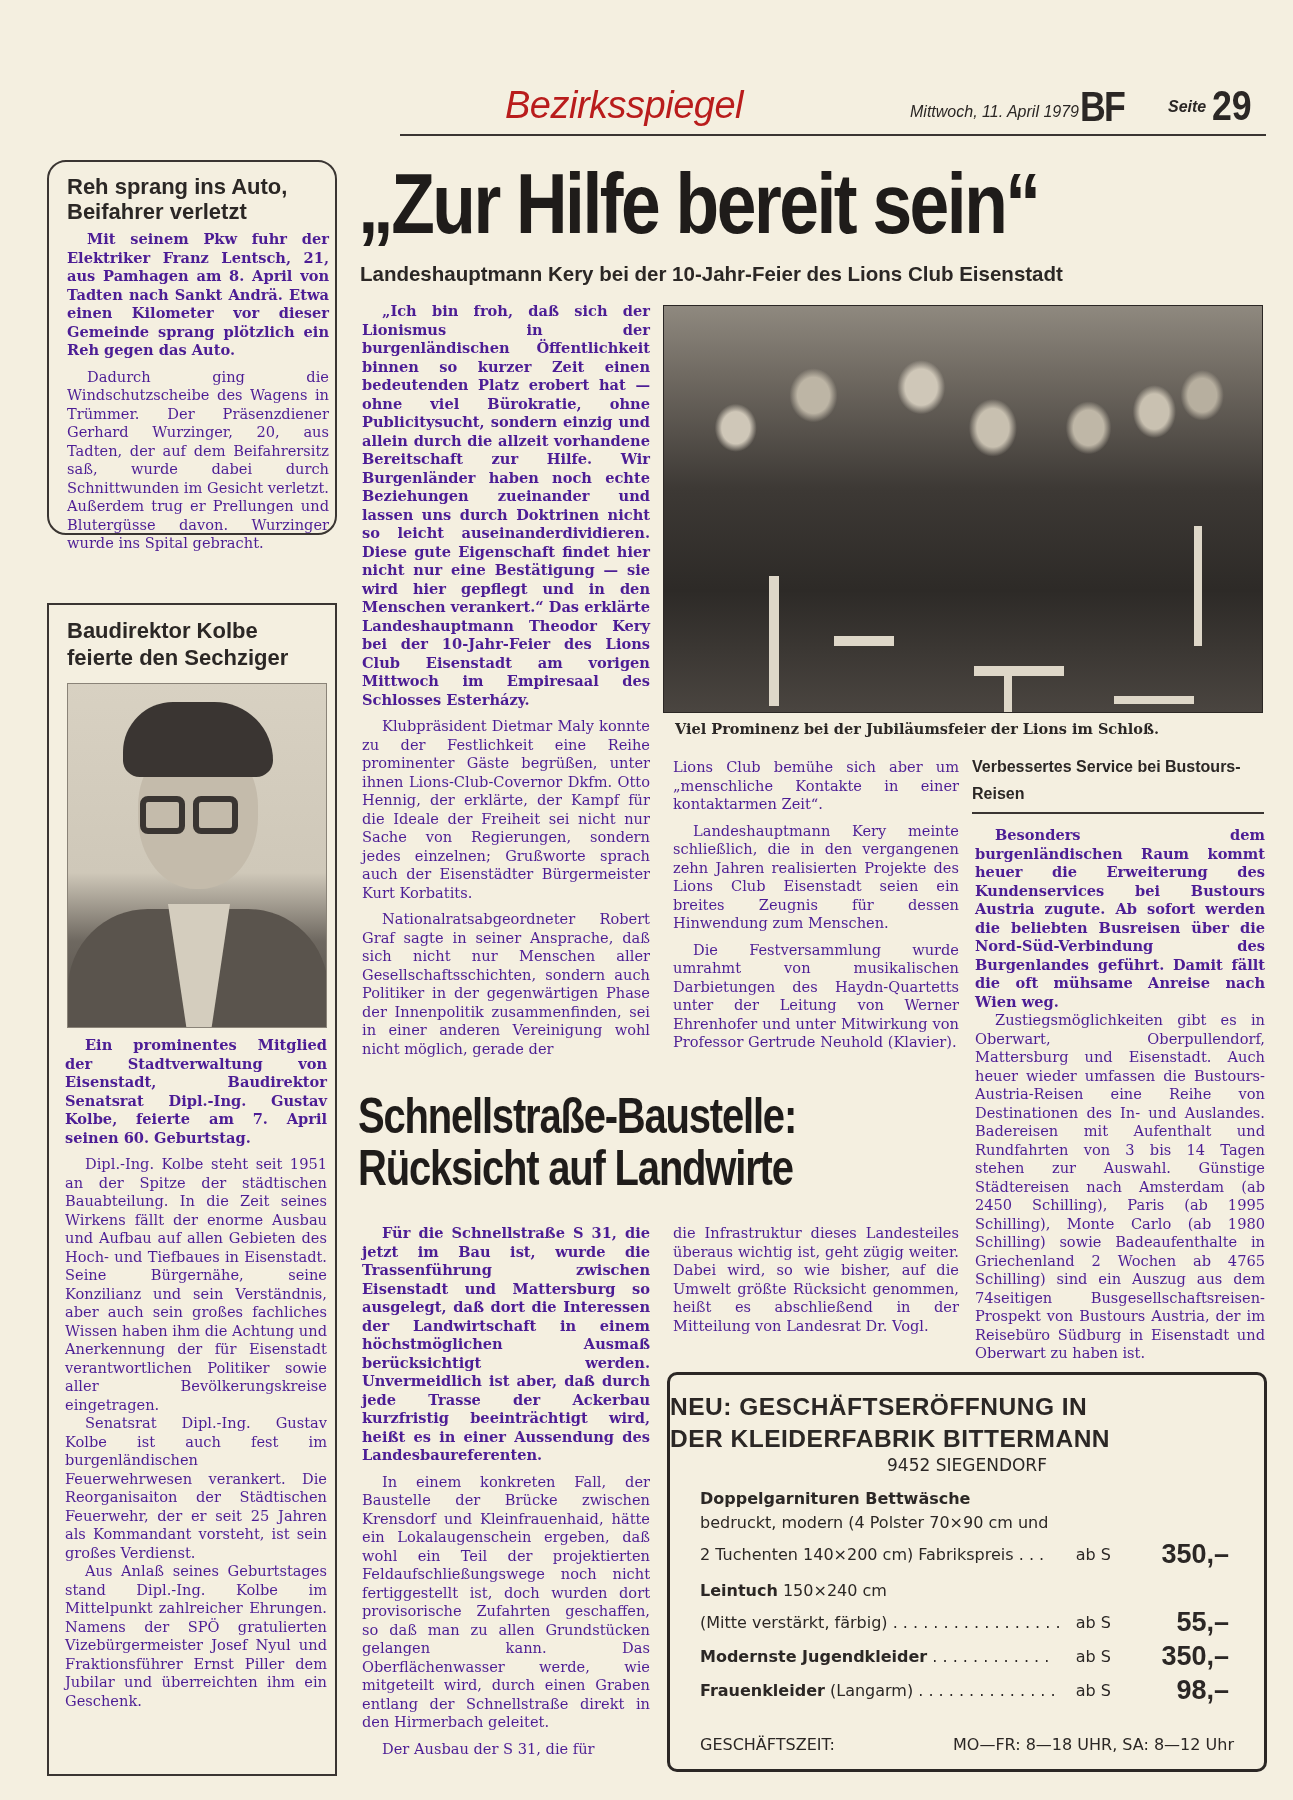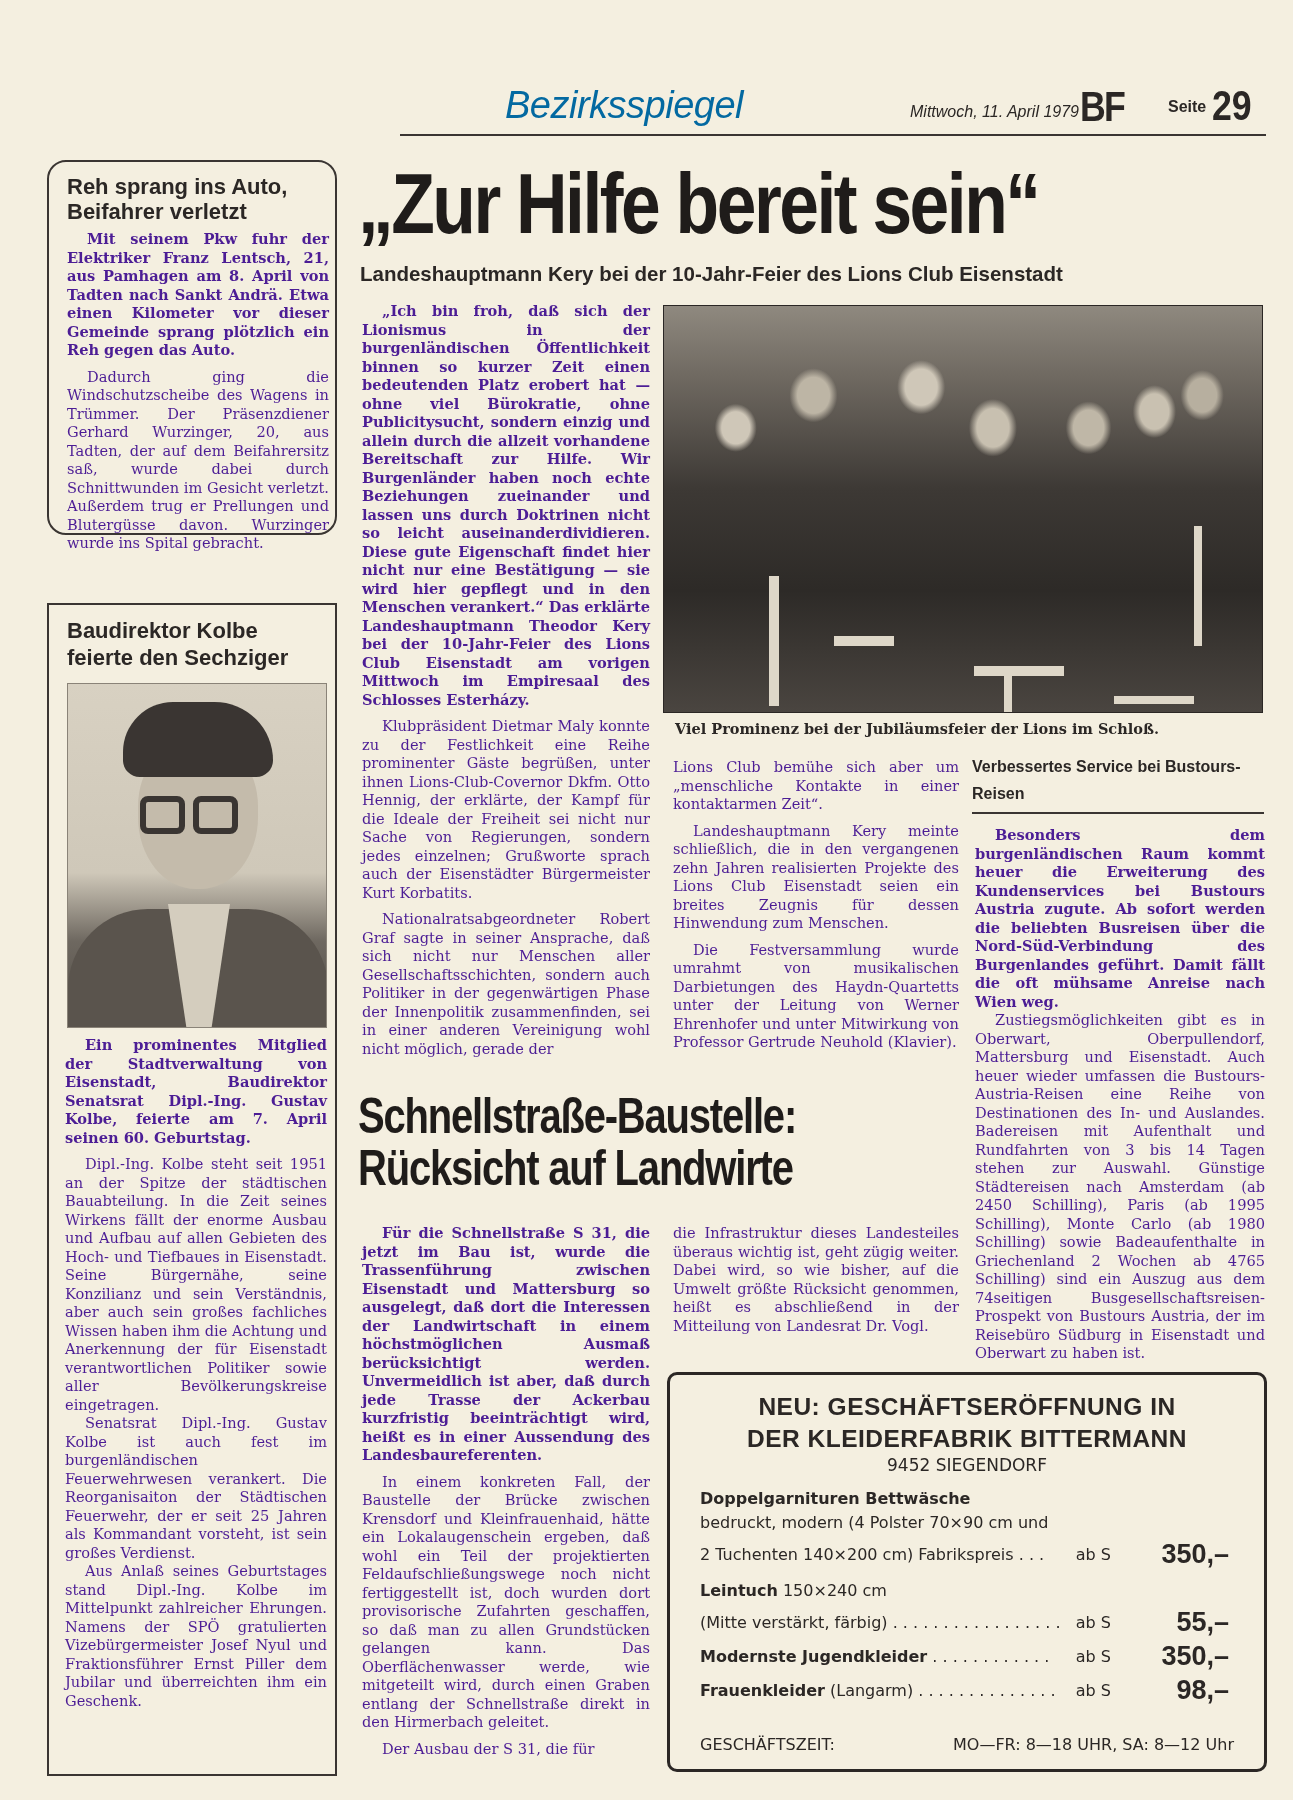--- a/index.html
+++ b/index.html
@@ -2,24 +2,24 @@
 <html><head>
 <meta charset="utf-8">
 <style>
   * { box-sizing: border-box; margin: 0; padding: 0; }
   html, body { width: 1293px; height: 1800px; background: #f4efe0; overflow: hidden; }
   body { position: relative; color: #2a2623; font-family: "DejaVu Serif", serif; }
 
   .abs { position: absolute; }
 
   
-  .mast-section { left: 505px; top: 84px; font-family: "Liberation Sans", sans-serif; font-style: italic; font-size: 38px; color: #0369a1; letter-spacing: -0.5px; }
+  .mast-section { left: 505px; top: 84px; font-family: "Liberation Sans", sans-serif; font-style: italic; font-size: 38px; color: #b91c1c; letter-spacing: -0.5px; }
   .mast-date { left: 910px; top: 103px; font-family: "Liberation Sans", sans-serif; font-style: italic; font-size: 16px; color: #2b2725; }
   .mast-bf { left: 1080px; top: 83px; font-family: "Liberation Sans", sans-serif; font-weight: bold; font-size: 42px; color: #2b2725; transform: scaleX(0.85); transform-origin: left; letter-spacing: -2px; }
-  .mast-seite { left: 1168px; top: 98px; font-family: "Liberation Sans", sans-serif; font-weight: bold; font-size: 16px; color: #2b2725; }
+  .mast-seite { left: 1168px; top: 98px; font-family: "Liberation Sans", sans-serif; font-style: italic; font-weight: bold; font-size: 16px; color: #2b2725; }
   .mast-page { left: 1212px; top: 82px; font-family: "Liberation Sans", sans-serif; font-weight: bold; font-size: 42px; color: #2b2725; transform: scaleX(0.85); transform-origin: left; }
   .mast-rule { left: 400px; top: 134px; width: 866px; height: 2px; background: #3a3532; }
 
   
   .box { border: 2px solid #3a3532; }
   .box1 { left: 47px; top: 160px; width: 290px; height: 375px; border-radius: 19px; }
   .box2 { left: 47px; top: 603px; width: 290px; height: 1173px; }
 
   .sans-head { font-family: "Liberation Sans", sans-serif; font-weight: bold; color: #2b2725; }
 
@@ -56,21 +56,21 @@
   .kolbe-photo .shirt { position: absolute; left: 100px; top: 220px; width: 62px; height: 125px; background: #d4cdbe; clip-path: polygon(0 0,100% 0,70% 100%,30% 100%); }
 
   
   .headline2 { left: 358px; top: 1090px; font-family: "Liberation Sans", sans-serif; font-weight: bold; font-size: 50px; line-height: 52px; color: #1f1c1a; letter-spacing: -1.5px; transform: scaleX(0.8); transform-origin: left; white-space: nowrap; }
 
   .bus-head { left: 972px; top: 753px; font-size: 16px; line-height: 27px; width: 290px; }
   .bus-rule { left: 972px; top: 812px; width: 292px; height: 2px; background: #3a3532; }
 
   
   .ad { left: 667px; top: 1372px; width: 600px; height: 400px; border: 3px solid #2b2725; border-radius: 10px; font-family: "DejaVu Sans", sans-serif; color: #2b2725; }
-  .ad-title { position: absolute; left: 0; width: 100%; text-align: center; font-family: "Liberation Sans", sans-serif; font-weight: bold; font-size: 24.5px; letter-spacing: 0.5px; }
+  .ad-title { position: absolute; left: 0; width: 100%; text-align: left; font-family: "Liberation Sans", sans-serif; font-weight: bold; font-size: 24.5px; letter-spacing: 0.5px; }
   .ad-addr { position: absolute; left: 0; width: 100%; top: 80px; text-align: center; font-size: 17px; }
   .ad-row { position: absolute; left: 30px; right: 35px; font-size: 16px; white-space: nowrap; }
   .ad-row .bold { font-weight: bold; }
   .ad-row .price { position: absolute; right: 0; font-family: "Liberation Sans", sans-serif; font-weight: bold; font-size: 27px; top: -6px; }
   .ad-row .ab { position: absolute; right: 118px; }
   .ad-hours { position: absolute; left: 30px; right: 30px; top: 360px; font-size: 16px; white-space: nowrap; }
   .ad-hours .h2 { position: absolute; right: 0; }
 </style>
 </head>
 <body>

